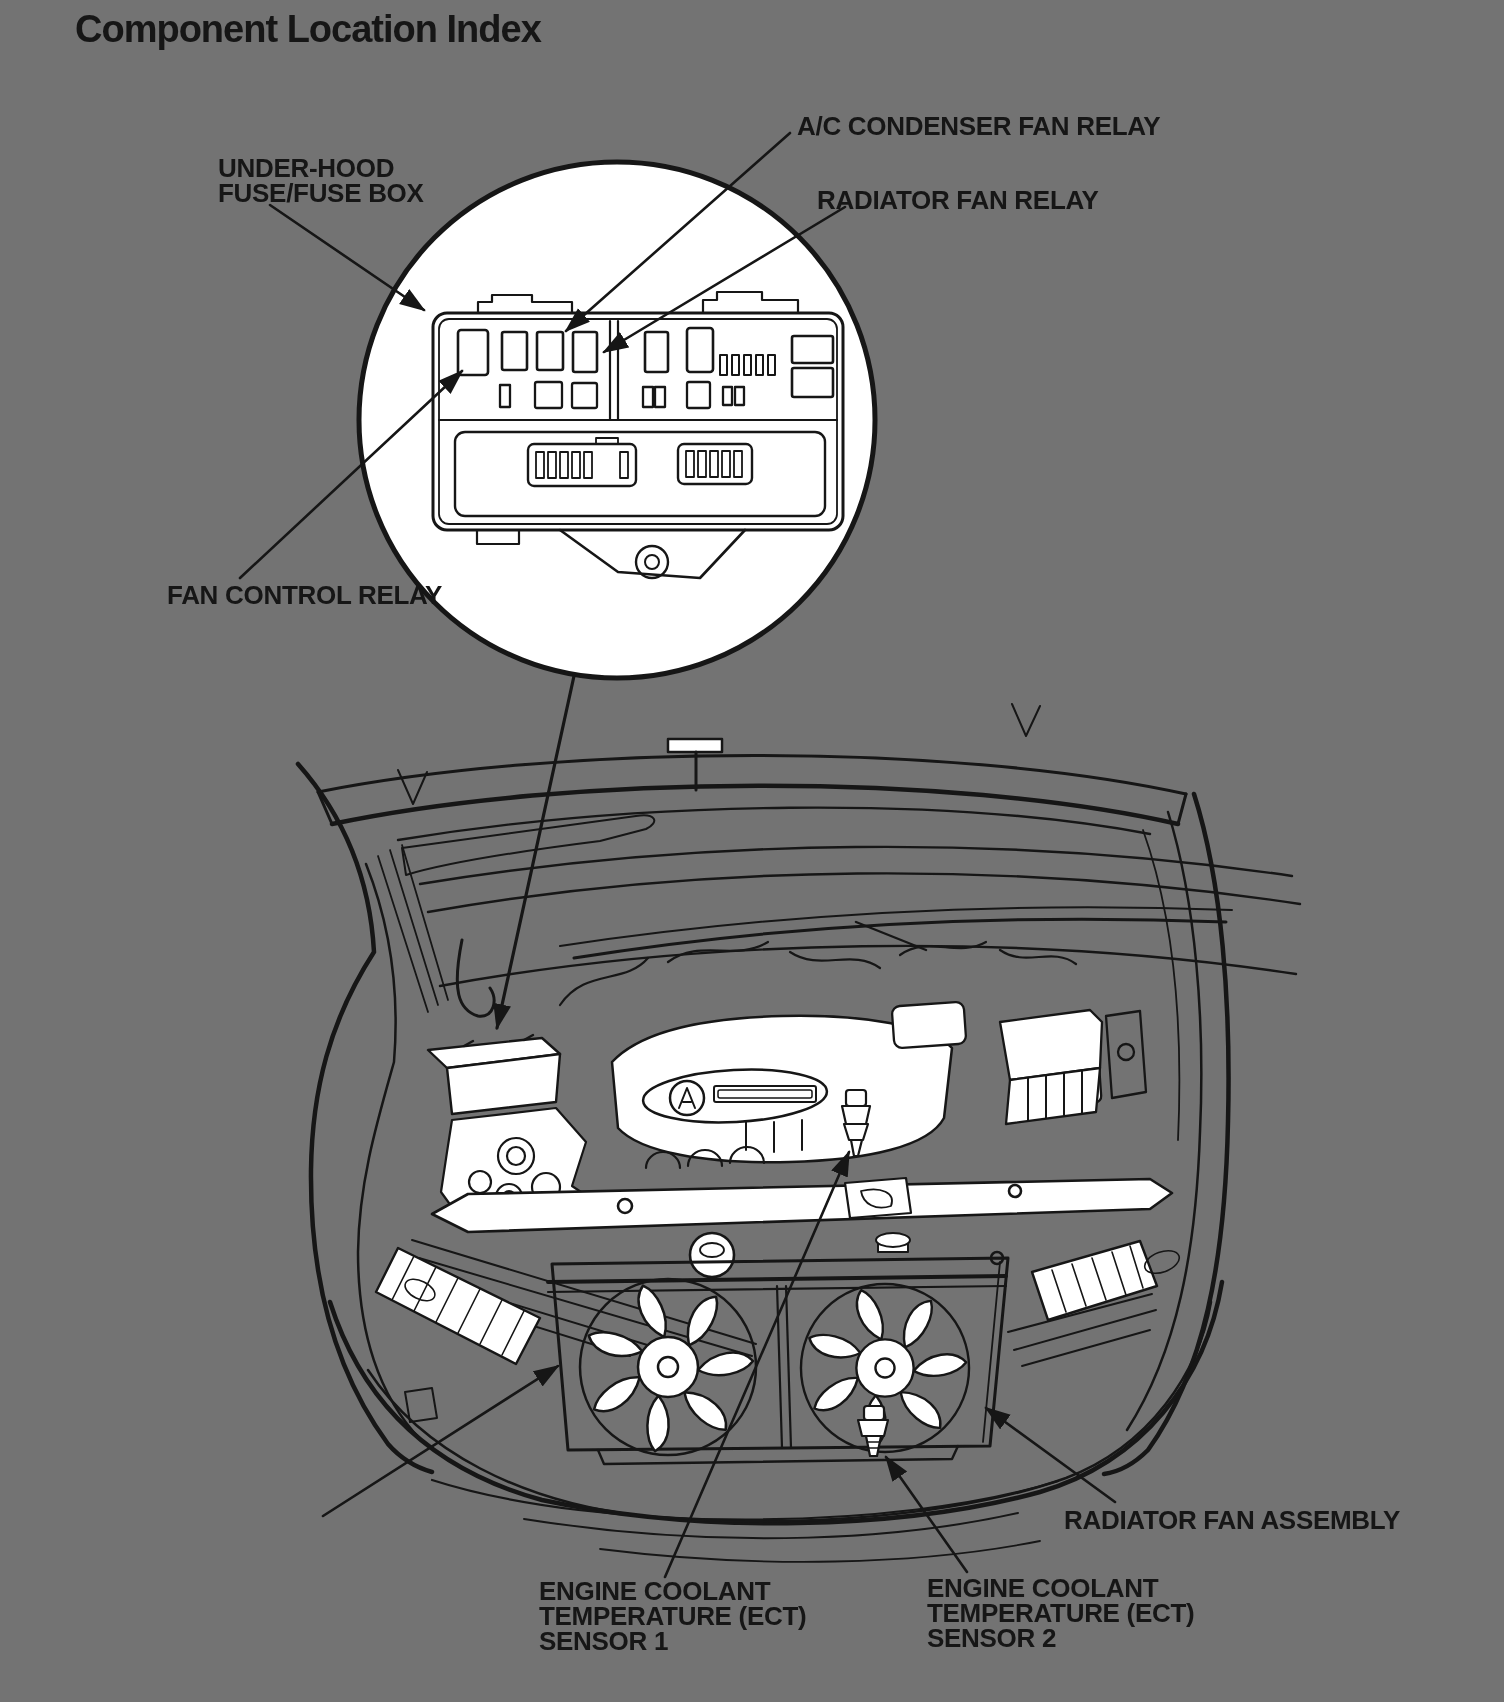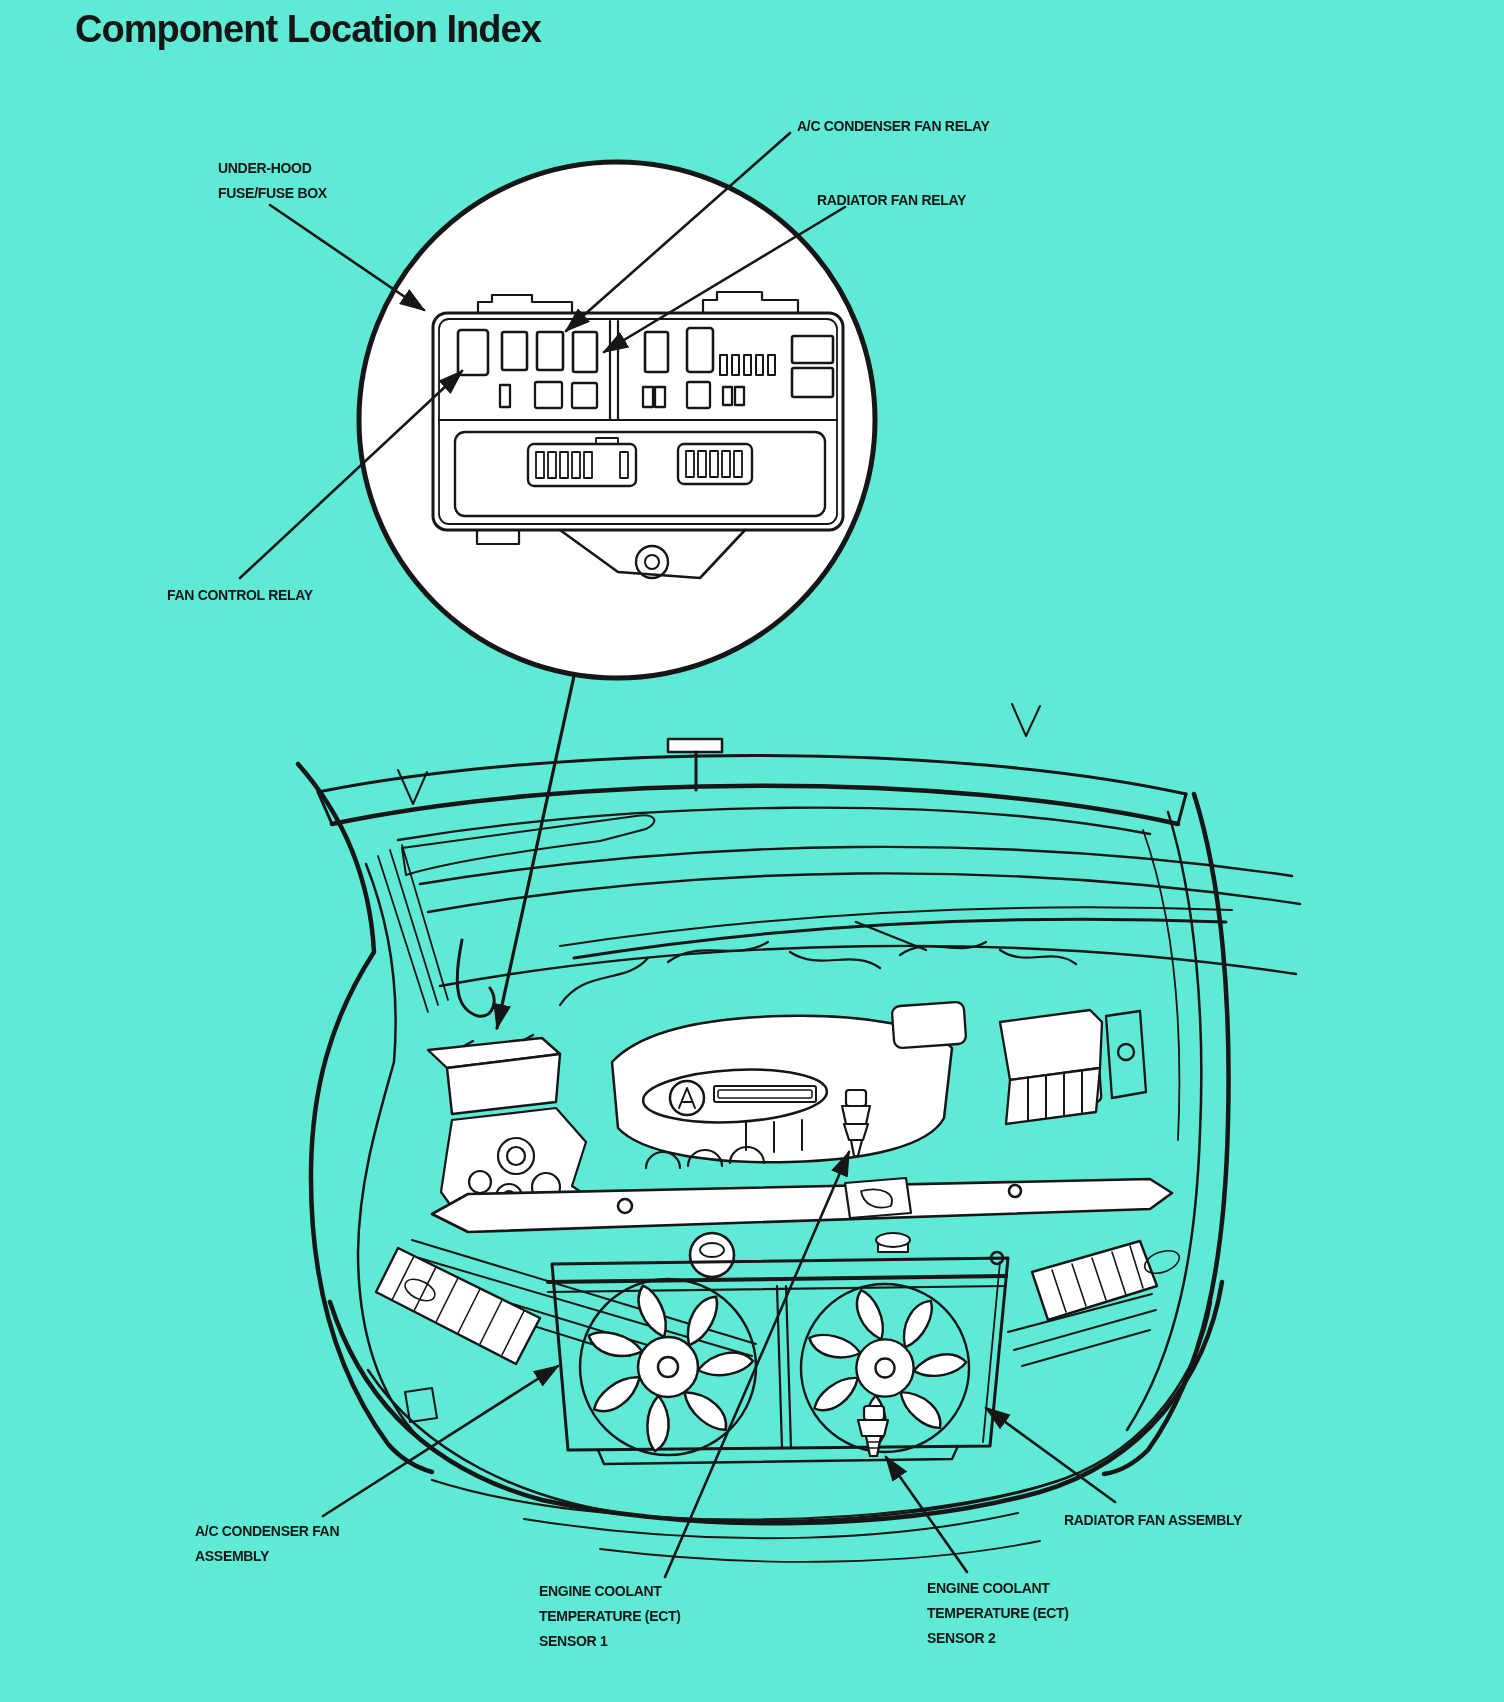--- a/index.html
+++ b/index.html
@@ -1,19 +1,19 @@
 <!DOCTYPE html>
 <html><head>
 <meta charset="utf-8">
 <style>
   html,body{margin:0;padding:0;background:#ffffff;}
-  #page{position:relative;width:1504px;height:1702px;background:#5eead4;overflow:hidden;
+  #page{position:relative;width:1504px;height:1702px;background:#737373;overflow:hidden;
         font-family:"Liberation Sans",sans-serif;color:#161616;}
   #art{position:absolute;left:0;top:0;width:1504px;height:1702px;}
-  .lbl{position:absolute;font-weight:bold;font-size:14px;line-height:25px;letter-spacing:-0.3px;
+  .lbl{position:absolute;font-weight:bold;font-size:26px;line-height:25px;letter-spacing:-0.3px;
        color:#161616;white-space:nowrap;}
   .lbl span{display:block;}
   #title{position:absolute;left:75px;top:8px;font-weight:bold;font-size:38px;letter-spacing:-1px;}
 </style>
 </head>
 <body>
 
 <div id="page">
 
   <div id="title">Component Location Index</div>
@@ -294,24 +294,20 @@
   </div>
 
   <div class="lbl" style="left:817px;top:188px">
     <span>RADIATOR FAN RELAY</span>
   </div>
 
   <div class="lbl" style="left:167px;top:583px">
     <span>FAN CONTROL RELAY</span>
   </div>
 
-  <div class="lbl" style="left:195px;top:1519px">
-    <span>A/C CONDENSER FAN</span>
-    <span>ASSEMBLY</span>
-  </div>
 
   <div class="lbl" style="left:539px;top:1579px">
     <span>ENGINE COOLANT</span>
     <span>TEMPERATURE (ECT)</span>
     <span>SENSOR 1</span>
   </div>
 
   <div class="lbl" style="left:927px;top:1576px">
     <span>ENGINE COOLANT</span>
     <span>TEMPERATURE (ECT)</span>

